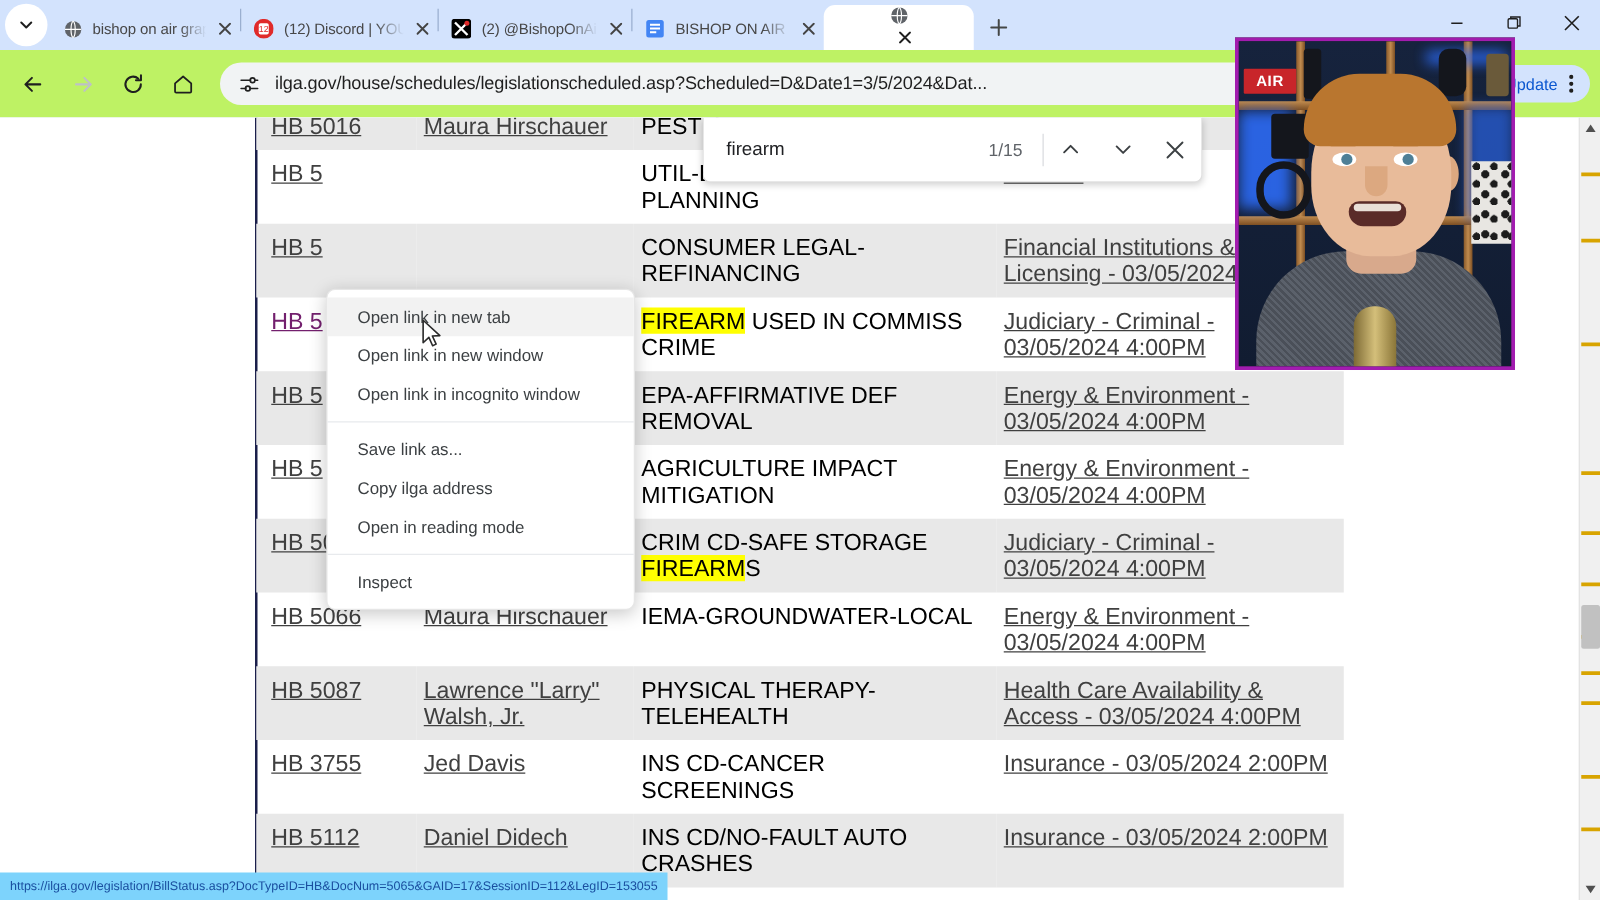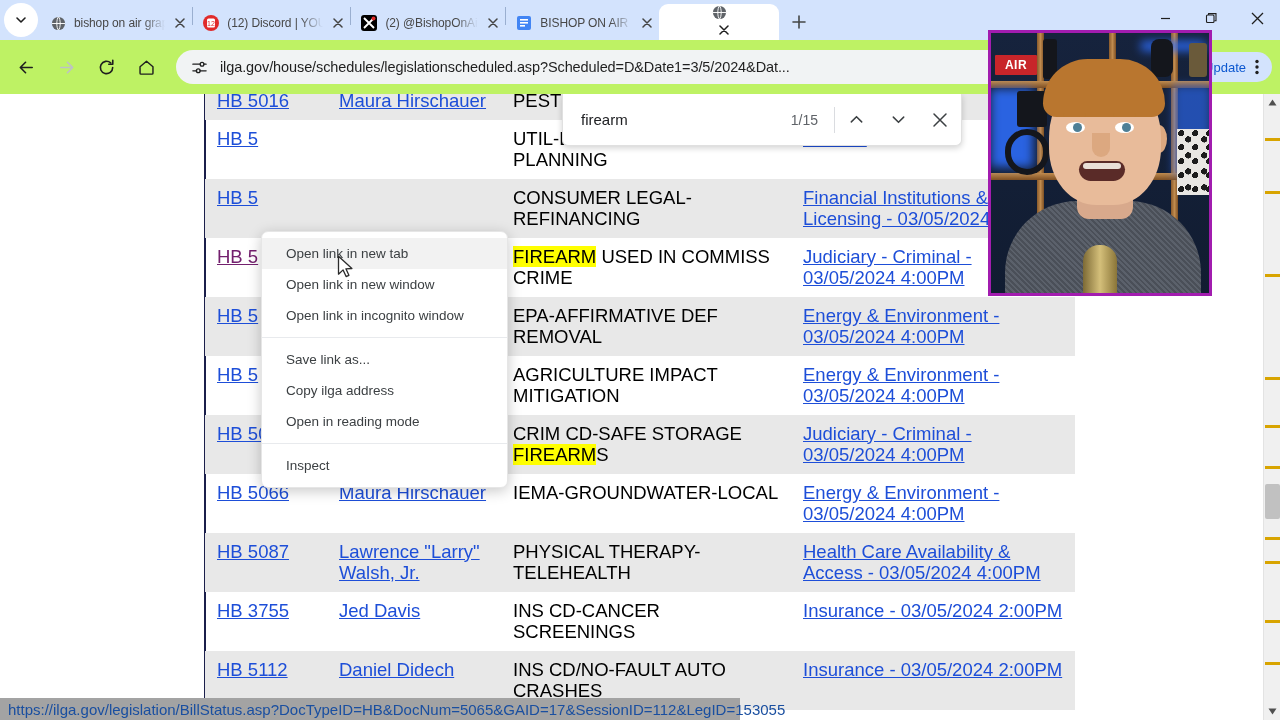--- a/index.html
+++ b/index.html
@@ -152,21 +152,21 @@
     line-height: 21.5px;
     color: #000;
     padding: 8px 8px 8px 6px;
     border: 0;
   }
   table#bill-table tr.alt td { background: #e8e8e8; }
   table#bill-table tr td:nth-child(1) { width: 128px; padding-left: 12px; }
   table#bill-table tr td:nth-child(2) { width: 174px; }
   table#bill-table tr td:nth-child(3) { width: 290px; }
   table#bill-table tr td:nth-child(4) { width: 278px; }
-  a.bill-link { color: #1d4ed8; text-decoration: underline; }
+  a.bill-link { color: #404040; text-decoration: underline; }
   a.bill-link.visited { color: #73206e; }
   .hl { background: #ffff00; }
 
   
   #scrollbar {
     position: absolute; top: 0; right: 0; width: 17px; bottom: 0;
     background: #f0f0f0; border-left: 1px solid #e3e3e3;
   }
   #scroll-up, #scroll-down {
     position: absolute; left: 0; width: 17px; height: 17px;
@@ -179,24 +179,24 @@
     border-radius: 2px;
   }
   .tick {
     position: absolute; left: 1px; width: 15px; height: 3px;
     background: #d8a400;
   }
 
   
   #status-bar {
     position: absolute; left: 0; bottom: 0; height: 22px;
-    background: #a3a3a3;
+    background: #7dd3fc;
     display: flex; align-items: center;
     padding: 0 8px 0 8px;
-    font-size: 15px; color: #1a4fa0;
+    font-size: 10px; color: #1a4fa0;
     white-space: nowrap;
     max-width: 740px;
     z-index: 30;
   }
 
   
   #find-bar {
     position: absolute; top: 0; right: 318px; width: 400px; height: 52px;
     background: #ffffff;
     border: 1px solid #e0e0e0; border-top: 0;

